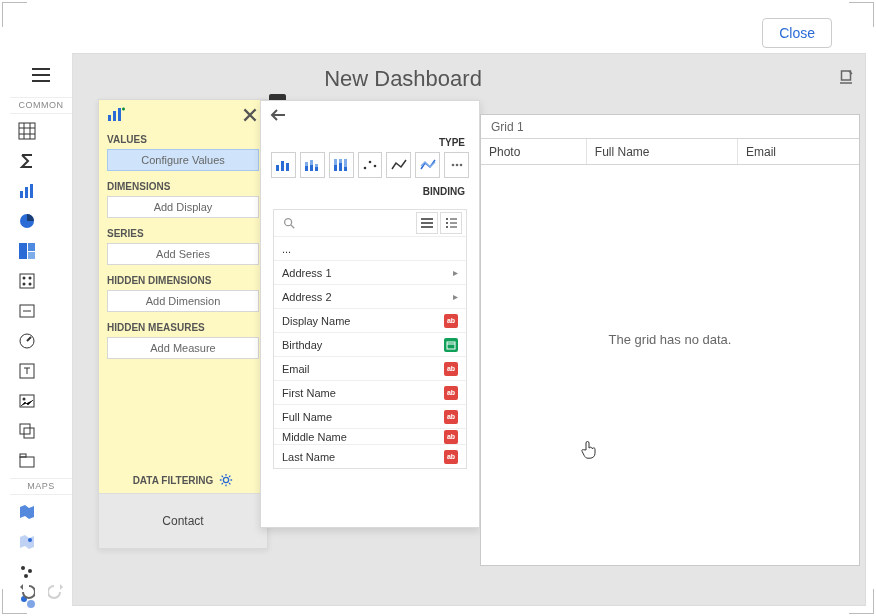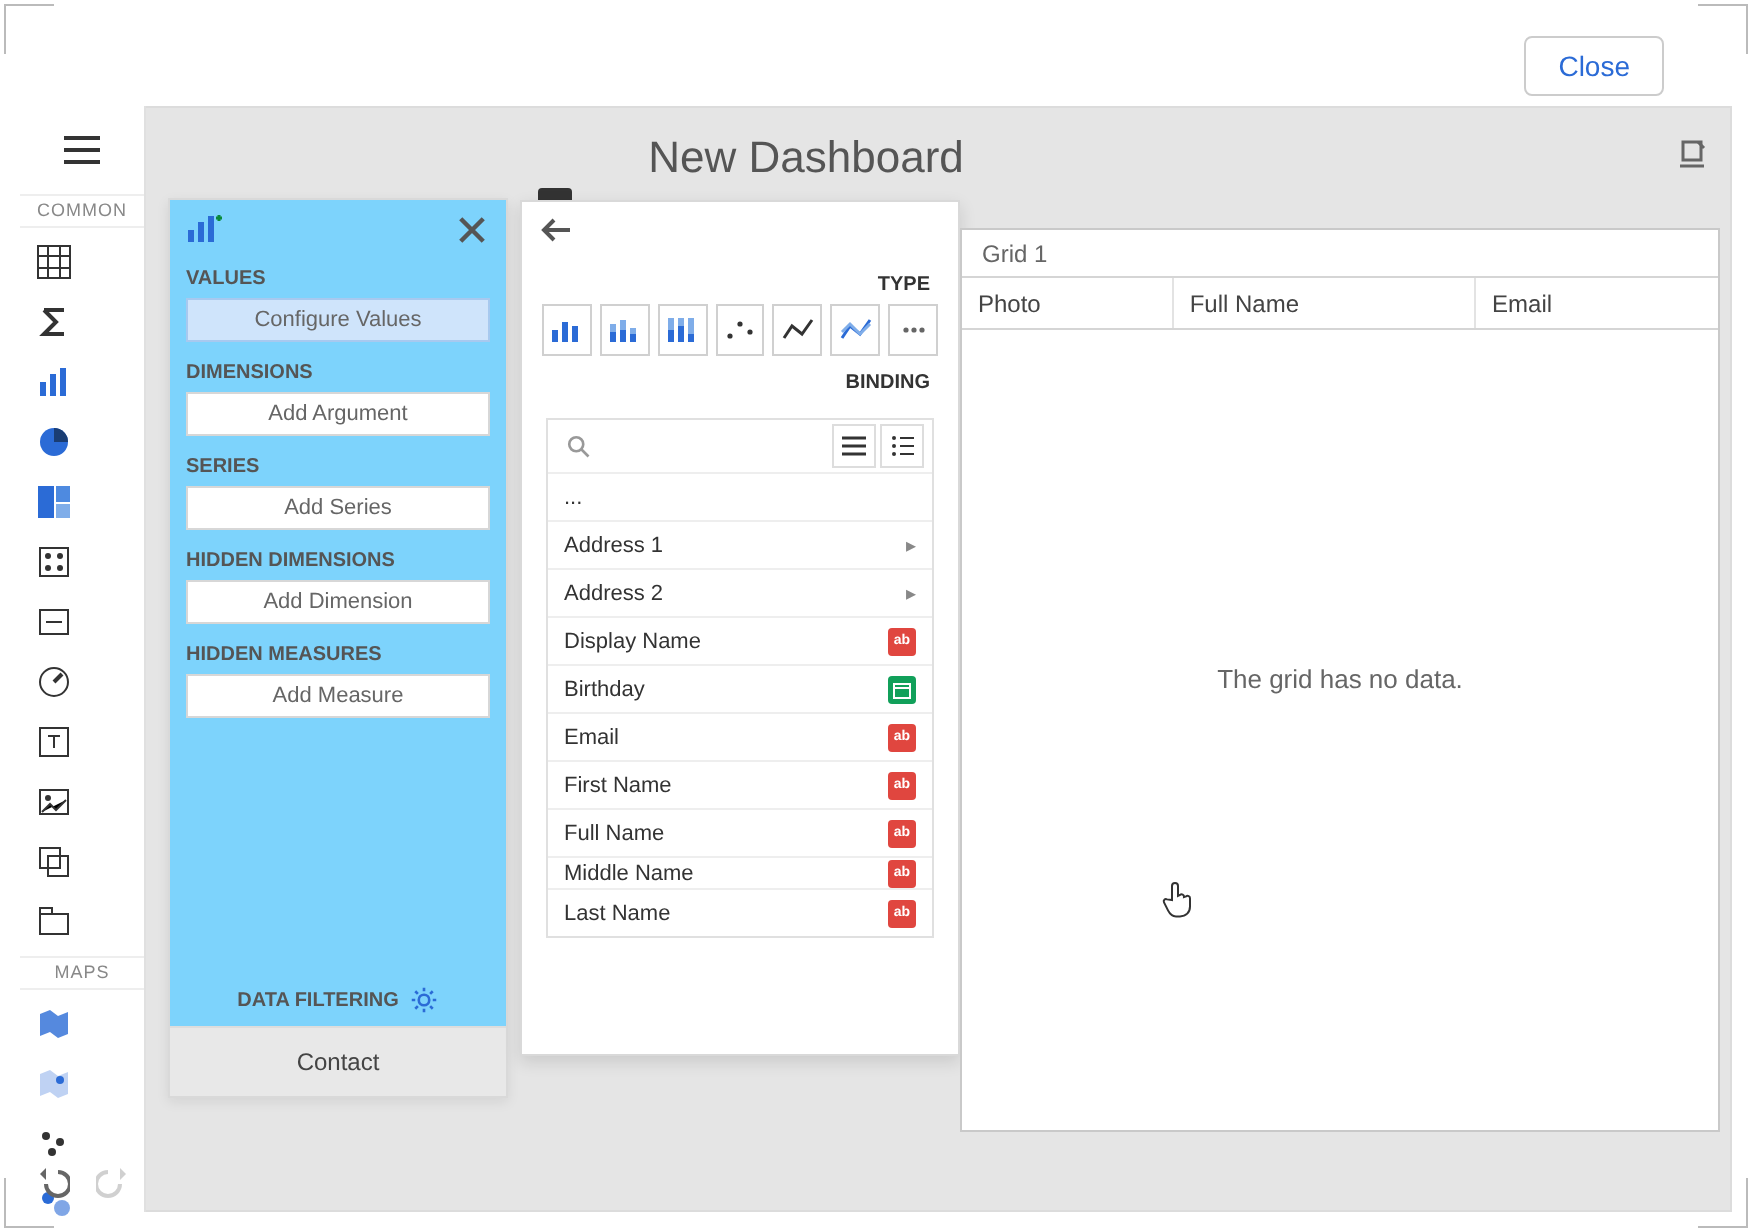--- a/index.html
+++ b/index.html
@@ -15,29 +15,29 @@
   .title { position:absolute; top:12px; left:0; right:70px; text-align:center; font-size:22px; color:#555; font-weight:300;}
   .title-icon { position:absolute; top:14px; right:10px; width:18px; height:18px; }
   .toolbox { position:absolute; left:10px; top:53px; width:63px; bottom:10px; background:#fff; border-right:1px solid #e0e0e0; }
   .tb-burger { width:100%; height:44px; display:flex; align-items:center; justify-content:center;}
   .tb-label { font-size:9px; color:#888; text-align:center; letter-spacing:.5px; padding:2px 0 3px; border-top:1px solid #eee; border-bottom:1px solid #eee;}
   .tb-grid { display:flex; flex-wrap:wrap; padding:2px 2px;}
   .tb-item { width:28px; height:28px; margin:1px; display:flex; align-items:center; justify-content:center; cursor:pointer;}
   .tb-item svg, .tb-item span.mono { width:18px; height:18px; }
   .undo-redo { position:absolute; bottom:6px; left:0; width:63px; display:flex; justify-content:space-around;}
   .undo-redo svg { width:18px; height:18px;}
-  .panel { position:absolute; left:84px; top:99px; width:170px; height:450px; background:#7dd3fc; border:1px solid #d9d9d9; box-shadow:0 2px 6px rgba(0,0,0,.08);}
+  .panel { position:absolute; left:98px; top:99px; width:170px; height:450px; background:#fef9c3; border:1px solid #d9d9d9; box-shadow:0 2px 6px rgba(0,0,0,.08);}
   .panel-head { height:30px; display:flex; align-items:center; justify-content:space-between; padding:0 8px;}
   .panel-x { cursor:pointer; width:18px; height:18px; color:#555;}
   .panel-section-label { font-size:10px; font-weight:bold; color:#555; padding:4px 8px 2px;}
   .panel-btn { margin:2px 8px 6px; height:22px; background:#fff; border:1px solid #d7d7d7; display:flex; align-items:center; justify-content:center; font-size:11px; color:#666; cursor:pointer;}
   .panel-btn.sel { background:#cfe4fb; border-color:#a7c9ef;}
   .panel-footer { position:absolute; bottom:0; left:0; right:0;}
   .panel-filter-row { font-size:10px; font-weight:bold; color:#555; display:flex; align-items:center; justify-content:center; gap:6px; padding:6px 0;}
-  .panel-contact { border-top:1px solid #ddd; background:#e8e8e8; text-align:center; padding:10px 0; color:#444;}
+  .panel-contact { border-top:1px solid #ddd; background:#e8e8e8; text-align:center; padding:20px 0; color:#444;}
   .popup { position:absolute; left:260px; top:100px; width:220px; height:428px; background:#fff; border:1px solid #d9d9d9; box-shadow:0 3px 8px rgba(0,0,0,.12);text-align:right;}
   .popup-back { height:28px; display:flex; align-items:center; padding-left:8px;}
   .popup-label { font-size:10px; font-weight:bold; color:#333; padding:8px 14px 4px;}
   .type-row { display:flex; padding:0 10px; gap:4px;}
   .type-btn { width:26px; height:26px; border:1px solid #d0d0d0; background:#fff; display:flex; align-items:center; justify-content:center; cursor:pointer;}
   .binding-box { margin:8px 12px; border:1px solid #e0e0e0;}
   .binding-head { height:26px; display:flex; align-items:center; padding:0 4px;}
   .binding-head .search { flex:1; display:flex; align-items:center; padding-left:4px; color:#999;}
   .binding-head .hbtn { width:22px; height:22px; border:1px solid #ddd; margin-left:2px; display:flex; align-items:center; justify-content:center; cursor:pointer;}
   .bind-row { height:24px; border-top:1px solid #eee; display:flex; align-items:center; justify-content:space-between; padding:0 8px; font-size:11px; color:#333;}
@@ -230,21 +230,21 @@
       </span>
       <span class="panel-x">
         <svg viewBox="0 0 16 16">
             <path stroke="#555" stroke-width="2" d="M3 3l10 10M13 3L3 13"></path>
           </svg>
       </span>
     </div>
     <div class="panel-section-label">VALUES</div>
     <div class="panel-btn sel">Configure Values</div>
     <div class="panel-section-label">DIMENSIONS</div>
-    <div class="panel-btn">Add Argument</div>
+    <div class="panel-btn">Add Display</div>
     <div class="panel-section-label">SERIES</div>
     <div class="panel-btn">Add Series</div>
     <div class="panel-section-label">HIDDEN DIMENSIONS</div>
     <div class="panel-btn">Add Dimension</div>
     <div class="panel-section-label">HIDDEN MEASURES</div>
     <div class="panel-btn">Add Measure</div>
     <div class="panel-footer">
       <div class="panel-filter-row">
         <span>DATA FILTERING</span>
         <svg width="14" height="14" viewBox="0 0 16 16">

